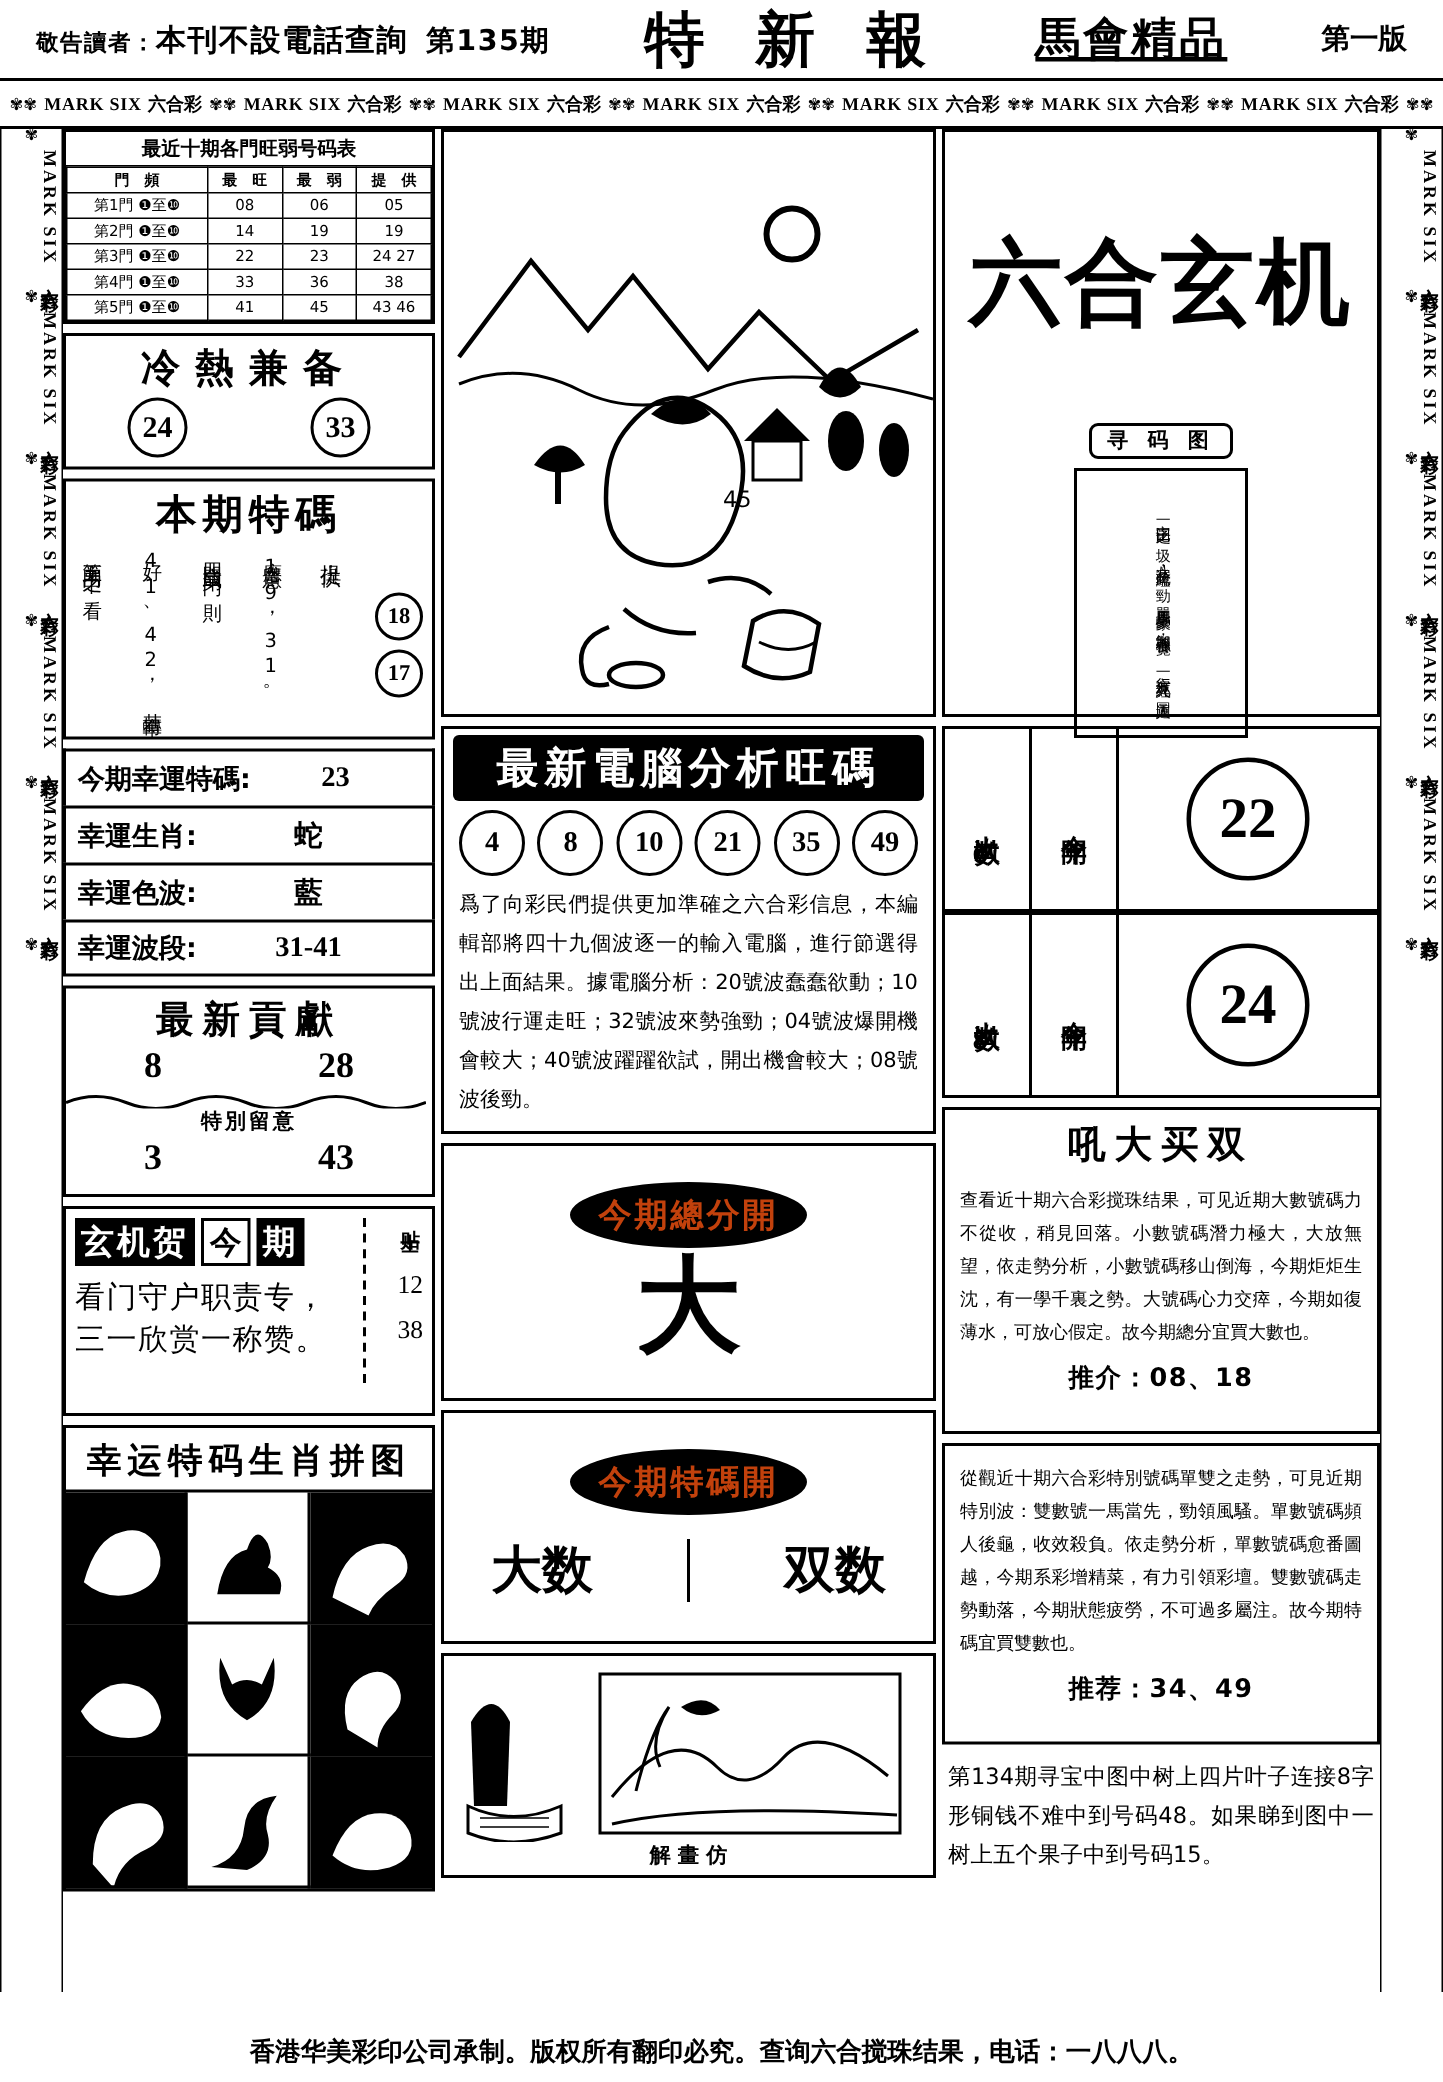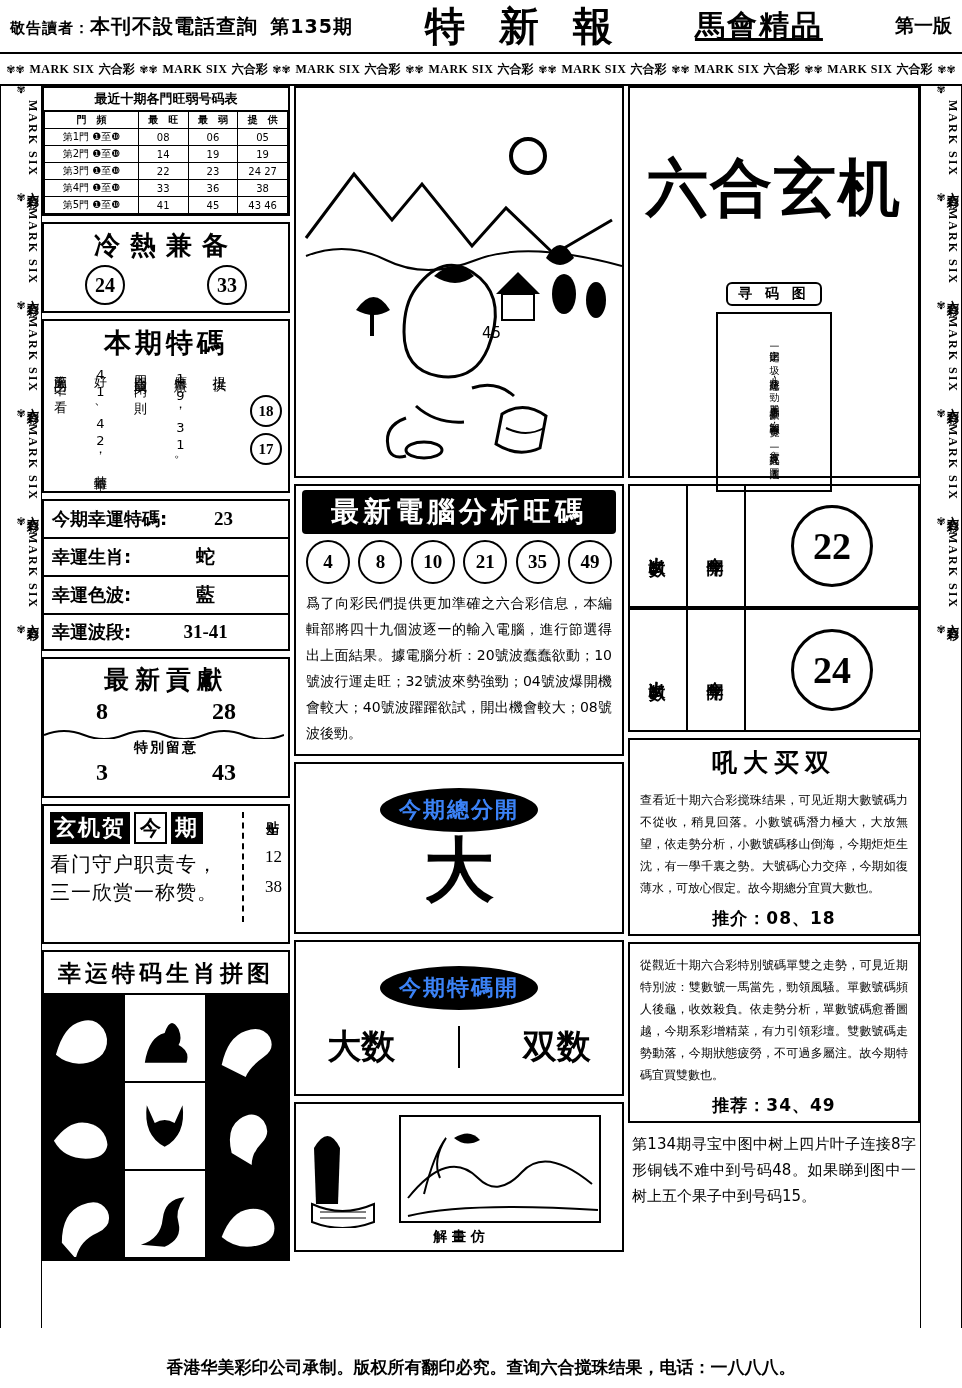--- a/index.html
+++ b/index.html
@@ -1,20 +1,20 @@
 <!DOCTYPE html>
 <html><head>
 <meta charset="utf-8">
 <style>
   html,body{margin:0;padding:0;}
   body{width:962px;height:1388px;background:#fff;font-family:"DejaVu Sans","Liberation Sans",sans-serif;color:#000;overflow:hidden;}
   .page{position:relative;width:962px;height:1388px;}
 
   
-  .masthead{display:flex;align-items:center;justify-content:space-between;height:52px;padding:0 10px;border-bottom:2px solid #000;}
+  .masthead{display:flex;align-items:center;justify-content:space-between;height:52px;padding:0 24px;border-bottom:2px solid #000;}
   .mh-left{font-size:15px;font-weight:bold;letter-spacing:1px;}
   .mh-left .big{font-size:20px;}
   .mh-issue{font-size:19px;font-weight:bold;margin-left:6px;}
   .mh-title{font-size:40px;font-weight:bold;letter-spacing:10px;}
   .mh-sub{font-size:30px;font-weight:bold;letter-spacing:2px;text-decoration:underline;}
   .mh-page{font-size:19px;font-weight:bold;}
 
   
   .banner{height:30px;border-bottom:2px solid #000;display:flex;align-items:center;justify-content:space-around;padding:0 4px;}
   .banner .unit{font-size:12px;font-weight:bold;white-space:nowrap;}
@@ -88,35 +88,35 @@
 
   
   .pic{height:392px;position:relative;background:#fff;overflow:hidden;}
   .comp-h{background:#000;color:#fff;font-size:28px;font-weight:bold;text-align:center;letter-spacing:4px;padding:3px 0;margin:4px 6px;border-radius:4px;}
   .balls{display:flex;justify-content:space-between;padding:2px 10px 4px;}
   .ball{display:inline-flex;align-items:center;justify-content:center;border:2px solid #000;border-radius:50%;width:40px;height:40px;font-size:19px;font-weight:bold;font-family:"Liberation Serif",serif;}
   .ptxt{font-size:14px;line-height:26px;padding:2px 10px 8px;text-align:justify;}
 
   
   .ovalbox{border:2px solid #000;box-sizing:border-box;}
-  .oval{display:inline-block;border:3px solid #000;border-radius:50%/50%;padding:4px 16px;font-size:22px;font-weight:bold;background:#000;color:#3b82f6;letter-spacing:2px;}
+  .oval{display:inline-block;border:3px solid #000;border-radius:50%/50%;padding:4px 16px;font-size:22px;font-weight:bold;background:#000;color:#c2410c;letter-spacing:2px;}
   .bigchar{font-size:70px;font-weight:bold;text-align:center;line-height:76px;font-family:"DejaVu Sans",sans-serif;}
   .twochar{display:flex;justify-content:space-around;align-items:center;font-size:34px;font-weight:bold;}
   .divv{border-left:2px solid #000;height:42px;}
 
   
   .kpi{display:flex;border:2px solid #000;box-sizing:border-box;height:124px;margin-bottom:6px;}
   .kpi .c1,.kpi .c2{width:56px;border-right:2px solid #000;display:flex;align-items:center;justify-content:center;}
   .kpi .c3{flex:1;display:flex;align-items:center;justify-content:center;}
   .kpi .vlab{writing-mode:vertical-rl;text-orientation:upright;font-size:17px;font-weight:bold;letter-spacing:2px;}
   .bigcirc{display:inline-flex;align-items:center;justify-content:center;border:3px solid #000;border-radius:50%;width:76px;height:76px;font-size:38px;font-weight:bold;font-family:"Liberation Serif",serif;}
 
   .rtitle{font-size:25px;font-weight:bold;text-align:center;letter-spacing:6px;padding:6px 18px;}
   .rtext{font-size:12px;line-height:22px;padding:4px 10px;text-align:justify;}
-  .rrec{font-size:17px;font-weight:bold;text-align:center;padding:4px 0 4px;letter-spacing:1px;}
+  .rrec{font-size:17px;font-weight:bold;text-align:center;padding:4px 0 24px;letter-spacing:1px;}
 
   
   .logo{height:120px;display:flex;align-items:center;justify-content:center;}
   .logo .lg{font-size:62px;font-weight:bold;line-height:62px;letter-spacing:2px;}
 
   
   .bottom{position:absolute;left:0;top:1330px;width:962px;height:58px;}
   .bwm{position:absolute;left:18px;top:-22px;font-size:34px;font-weight:bold;color:#e8443a;letter-spacing:2px;}
   .bwm .code{font-family:"Liberation Serif",serif;letter-spacing:3px;}
   .bfoot{position:absolute;left:0;top:26px;width:962px;text-align:center;font-size:17px;font-weight:bold;}

